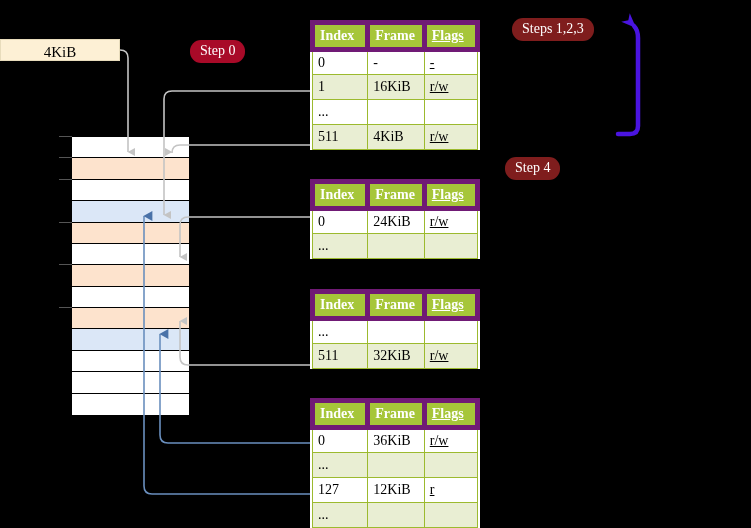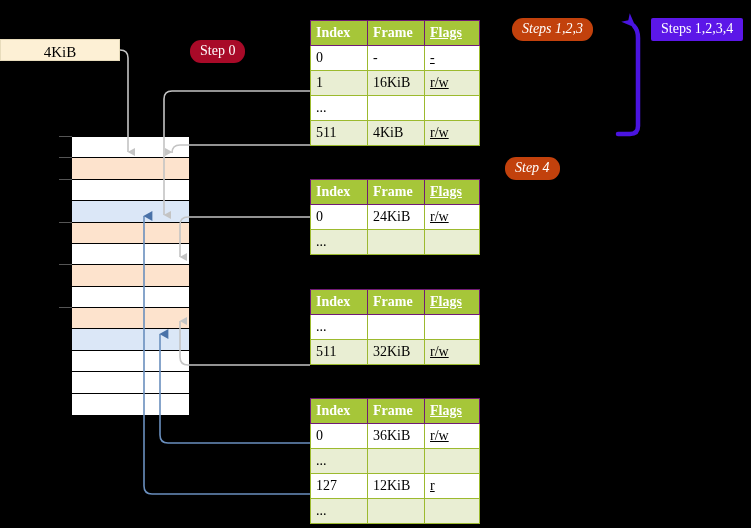--- a/index.html
+++ b/index.html
@@ -6,42 +6,42 @@
   body{width:751px;height:528px;position:relative;overflow:hidden;
        font-family:"Liberation Serif","DejaVu Serif",serif;}
 
   #stage{position:absolute;left:0;top:0;width:751px;height:528px;}
 
   
   .badge{position:absolute;box-sizing:border-box;color:#ffffff;
          font-size:14px;line-height:18px;text-align:center;
          padding:2px 10px 3px 10px;white-space:nowrap;}
   .badge-red{background:#a80a28;border-radius:11px;}
-  .badge-red2{background:#c2410c;border-radius:11px;font-style:italic;}
+  .badge-red2{background:#7f1d1d;border-radius:11px;}
   .badge-blue{background:#5c17e8;border-radius:2px;}
 
   
   .memlabel{position:absolute;box-sizing:border-box;
             background:#fdf0d5;border:1px solid #e8dcbc;
             color:#000;font-size:15px;line-height:20px;
             text-align:center;}
 
   
   .ptable{position:absolute;box-sizing:border-box;
           border-collapse:collapse;background:#ffffff;
           border:1px solid #d8e3a0;}
   .ptable td,.ptable th{box-sizing:border-box;
           border:1px solid #9cba2e;
           font-size:14px;line-height:17px;
           padding:2px 5px 3px 5px;
           color:#000;text-align:left;
           font-family:"Liberation Serif","DejaVu Serif",serif;
           height:25px;vertical-align:middle;}
   .ptable th{background:#a6c639;color:#ffffff;font-weight:bold;
-             border:1px solid #701a75;}
+             border:5px solid #701a75;}
   .ptable tr.odd td{background:#ffffff;}
   .ptable tr.even td{background:#e9eed3;}
   .ptable td.hl{background:#fbf7a8;}
   .col-i{width:57px;}
   .col-f{width:57px;margin-top:12px;}
   .col-g{width:55px;text-decoration:underline;}
 
   
   #memcol{position:absolute;left:71px;top:136px;width:119px;height:278px;
           border:1.5px solid #000;background:#fff;box-sizing:border-box;}
@@ -66,21 +66,20 @@
 <div id="stage">
 
   <div class="memlabel" style="left:0px;top:39px;width:120px;height:22px;padding-top:2px;">4KiB</div>
 
   <div class="badge badge-red" style="left:190px;top:40px;">Step 0</div>
 
   <div class="badge badge-red2" style="left:505px;top:157px;">Step 4</div>
 
   <div class="badge badge-red2" style="left:512px;top:18px;">Steps 1,2,3</div>
 
-  <div class="badge badge-blue" style="left:651px;top:18px;">Steps 1,2,3,4</div>
 
   <div id="memcol">
       <div class="mrow m-white" style="top: 0px; height: 21.3846px;"></div>
       <div class="mrow m-orange" style="top: 21.3846px; height: 21.3846px;"></div>
       <div class="mrow m-white" style="top: 42.7692px; height: 21.3846px;"></div>
       <div class="mrow m-blue" style="top: 64.1538px; height: 21.3846px;"></div>
       <div class="mrow m-orange" style="top: 85.5385px; height: 21.3846px;"></div>
       <div class="mrow m-white" style="top: 106.923px; height: 21.3846px;"></div>
       <div class="mrow m-orange" style="top: 128.308px; height: 21.3846px;"></div>
       <div class="mrow m-white" style="top: 149.692px; height: 21.3846px;"></div>

